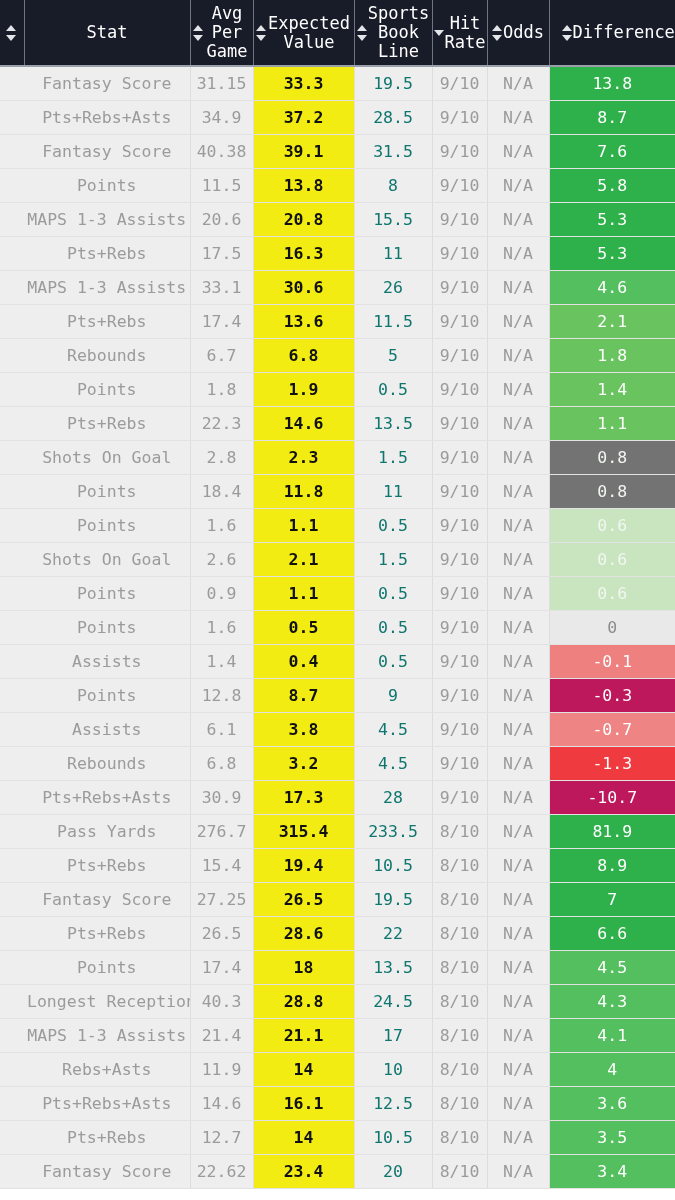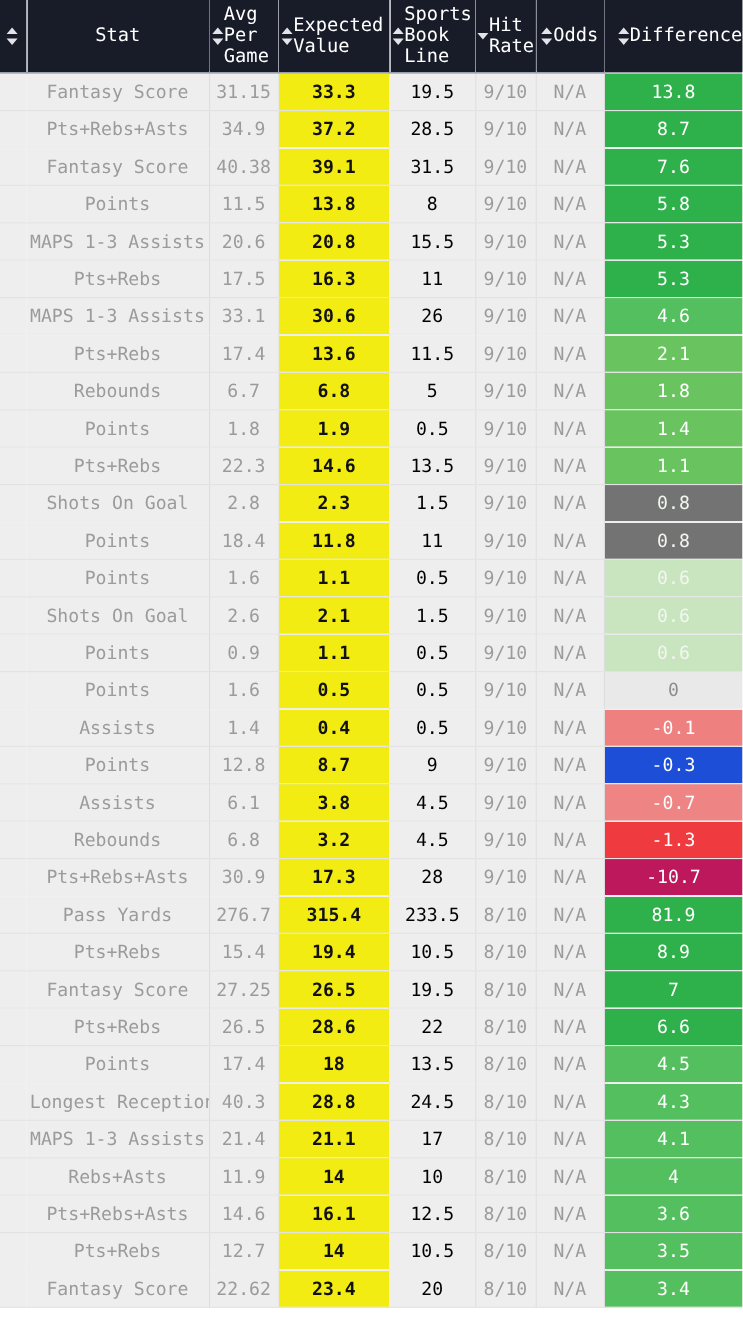--- a/index.html
+++ b/index.html
@@ -31,21 +31,21 @@
   
   thead tr {
     background: #181c28;
   }
   thead th {
     background: #181c28;
     color: #ffffff;
     font-weight: normal;
     font-size: 17px;
     line-height: 1.12;
-    text-align: left;
+    text-align: center;
     vertical-align: middle;
     padding: 4px 2px;
     height: 54px;
     border-right: 1px solid #6f7480;
     box-sizing: border-box;
     letter-spacing: 0px;
     position: relative;
     white-space: normal;
     overflow: hidden;
   }
@@ -106,34 +106,34 @@
     box-sizing: border-box;
     padding: 0 3px;
     overflow: hidden;
     white-space: nowrap;
   }
   tbody tr { background: #eeeeee; }
   td.c-spacer { border-right: none; background: #eeeeee; }
   td.c-stat   { color: #9b9b9b; background: #eeeeee; }
   td.c-avg    { color: #9b9b9b; background: #eeeeee; }
   td.c-ev     { color: #111111; font-weight: bold; background: #f2ec12; border-right:1px solid #e8e2c0; }
-  td.c-line   { color: #000000; background: #eeeeee; }
+  td.c-line   { color: #0f766e; background: #eeeeee; }
   td.c-hit    { color: #9b9b9b; background: #eeeeee; }
   td.c-odds   { color: #9b9b9b; background: #eeeeee; }
   td.c-diff   { color: #ffffff; border-right: none; }
 
   
   td.d-g5 { background: #2eb14b; }
   td.d-g4 { background: #54bf5e; }
   td.d-g3 { background: #69c45f; }
   td.d-g2 { background: #737373; color:#f2f6f0; }
   td.d-g1 { background: #c9e5bf; color:#f2f6f0; }
   td.d-zero { background: #e9e9e9; color: #8d8d8d; }
   td.d-r1 { background: #ef8080; }
-  td.d-r2 { background: #1d4ed8; }
+  td.d-r2 { background: #be185d; }
   td.d-r3 { background: #ef8484; }
   td.d-r4 { background: #ef3b40; }
   td.d-r5 { background: #be185d; margin-left: 23px; }
 </style>
 </head>
 <body>
 
 <div id="app">
   <table class="stat-table">
     <colgroup>

